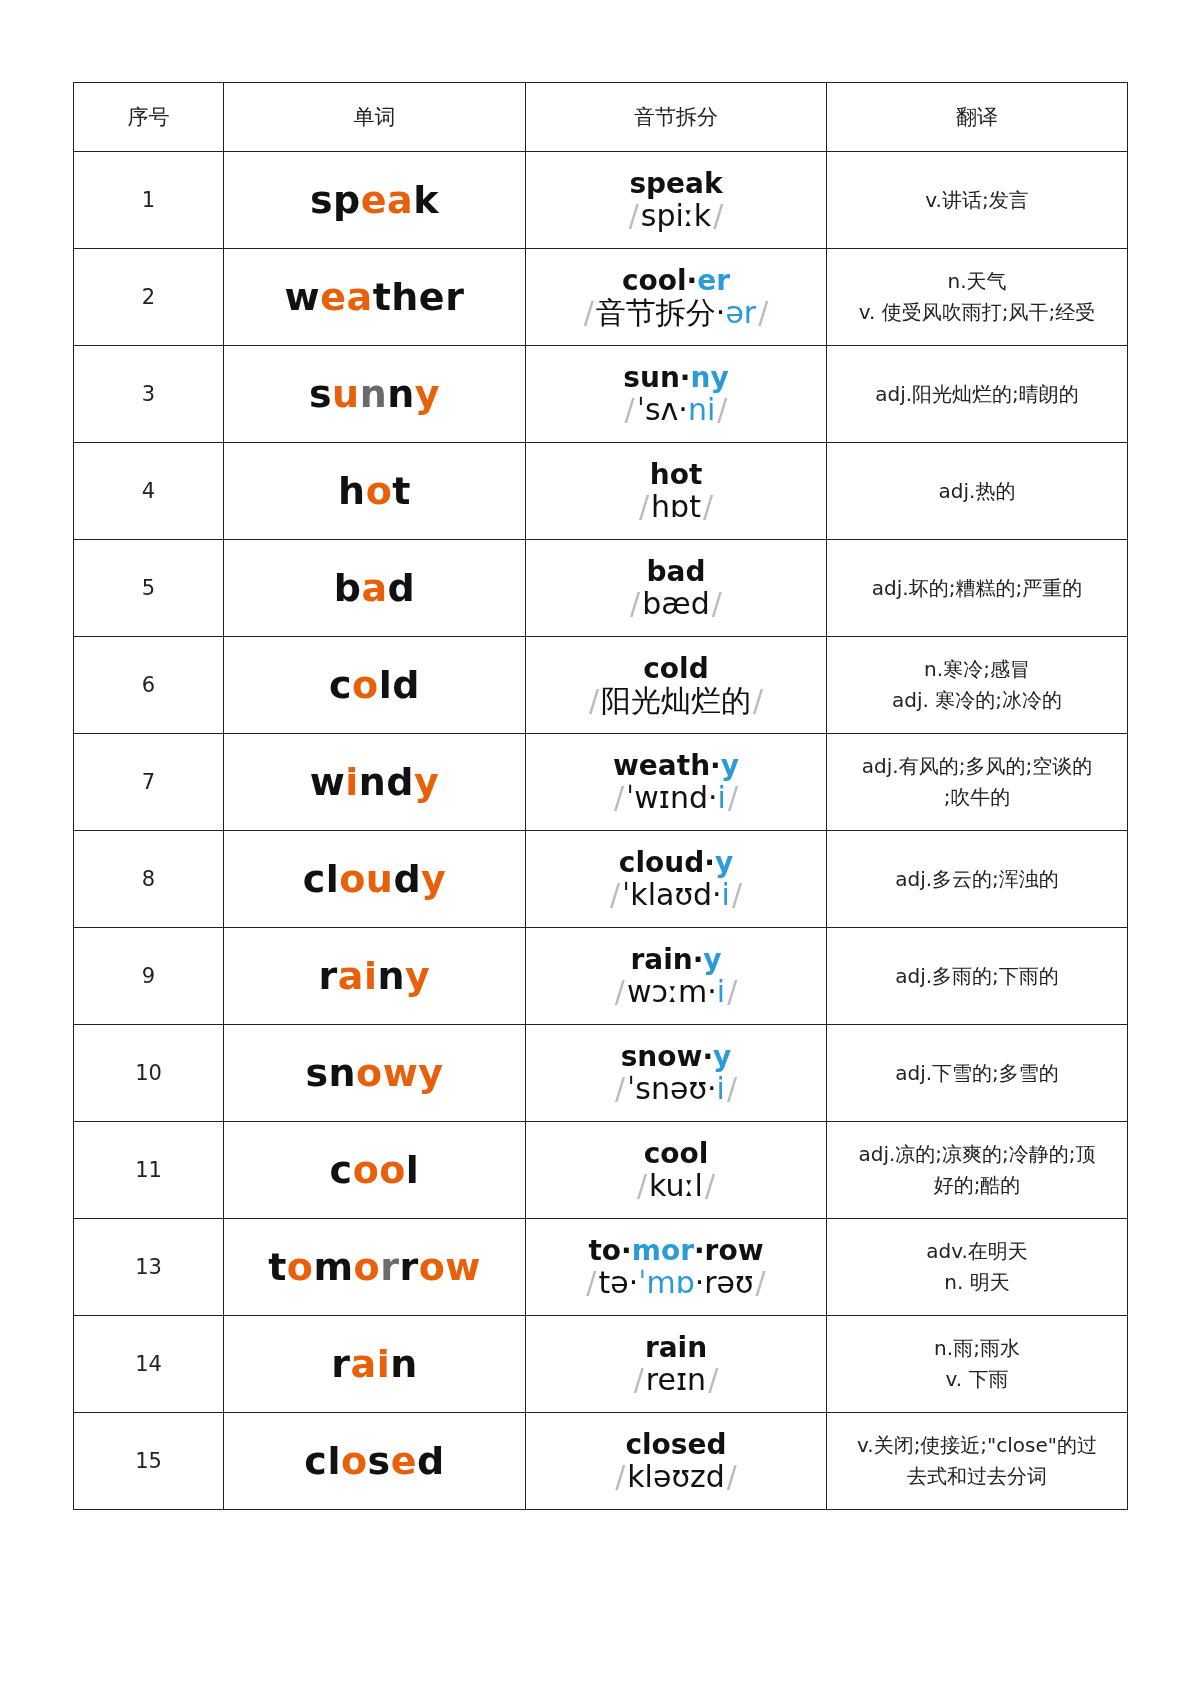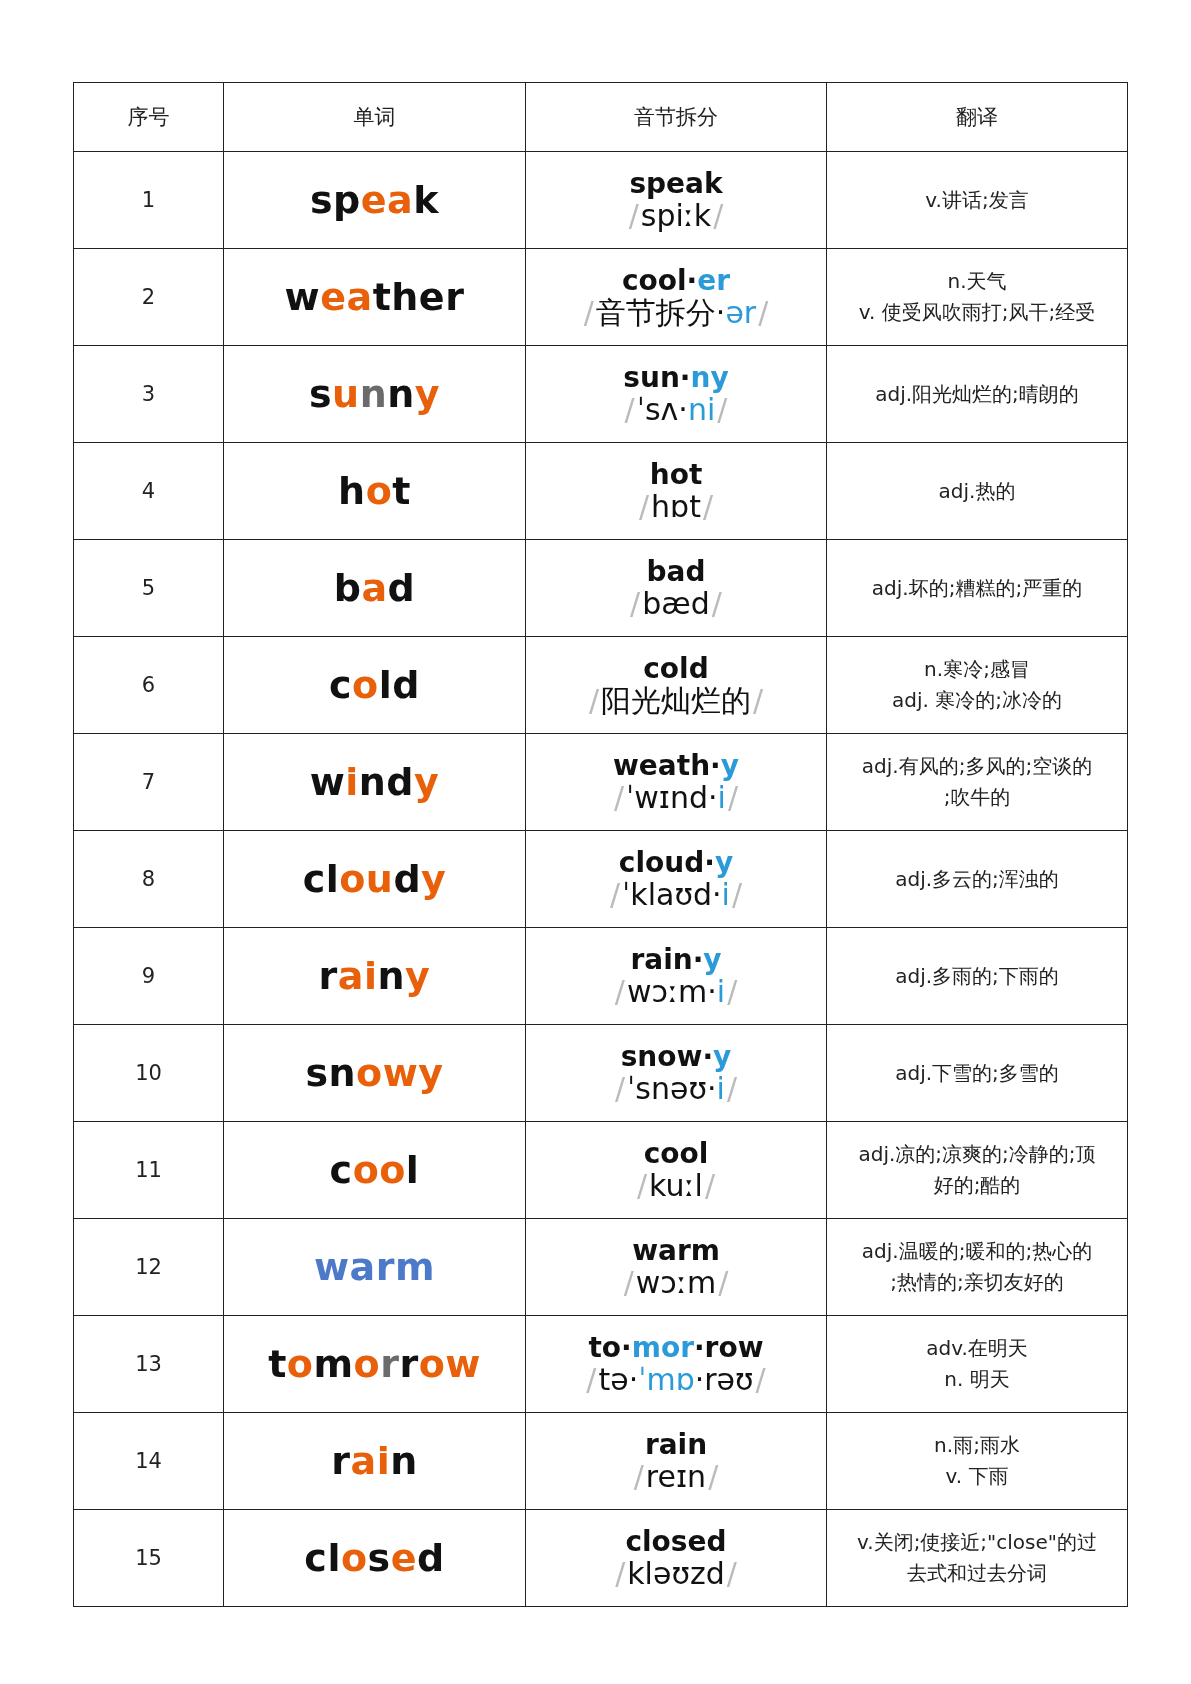--- a/index.html
+++ b/index.html
@@ -185,34 +185,20 @@
         <span class="syl"><span>cool</span></span>
         <span class="ipa"><span class="slash">/</span><span>kuːl</span><span class="slash">/</span></span>
       </div>
     </td>
     <td class="trans">
           <span class="trans-line">adj.凉的;凉爽的;冷静的;顶</span>
           <span class="trans-line">好的;酷的</span>
         </td>
   </tr>
       <tr>
-    <td class="idx">12</td>
-    <td><span class="word"><span style="color: rgb(76, 122, 201);">warm</span></span></td>
-    <td>
-      <div class="syl-wrap">
-        <span class="syl"><span>warm</span></span>
-        <span class="ipa"><span class="slash">/</span><span>wɔːm</span><span class="slash">/</span></span>
-      </div>
-    </td>
-    <td class="trans">
-          <span class="trans-line">adj.温暖的;暖和的;热心的</span>
-          <span class="trans-line">;热情的;亲切友好的</span>
-        </td>
-  </tr>
-      <tr>
     <td class="idx">13</td>
     <td><span class="word"><span style="color: rgb(17, 17, 17);">t</span><span style="color: rgb(232, 96, 10);">o</span><span style="color: rgb(17, 17, 17);">m</span><span style="color: rgb(232, 96, 10);">o</span><span style="color: rgb(107, 107, 107);">r</span><span style="color: rgb(17, 17, 17);">r</span><span style="color: rgb(232, 96, 10);">ow</span></span></td>
     <td>
       <div class="syl-wrap">
         <span class="syl"><span>to</span><span>·</span><span class="blue">mor</span><span>·</span><span>row</span></span>
         <span class="ipa"><span class="slash">/</span><span>tə</span><span>·</span><span class="blue">ˈmɒ</span><span>·</span><span>rəʊ</span><span class="slash">/</span></span>
       </div>
     </td>
     <td class="trans">
           <span class="trans-line">adv.在明天</span>

